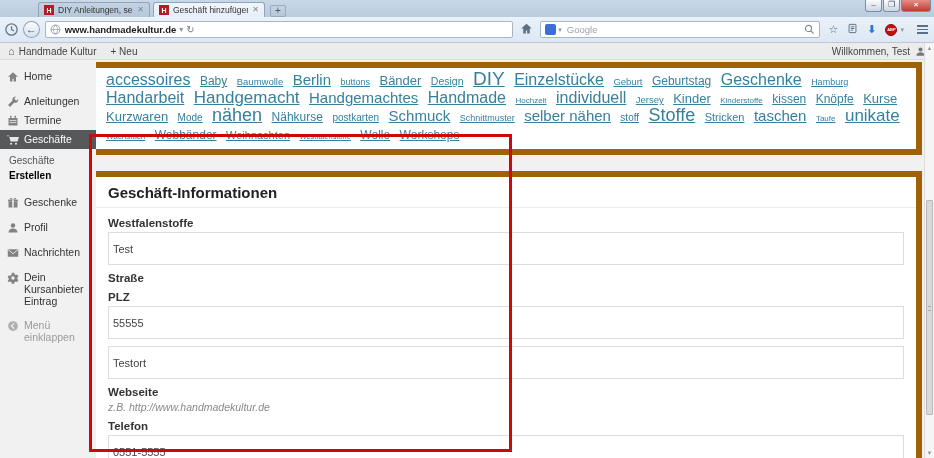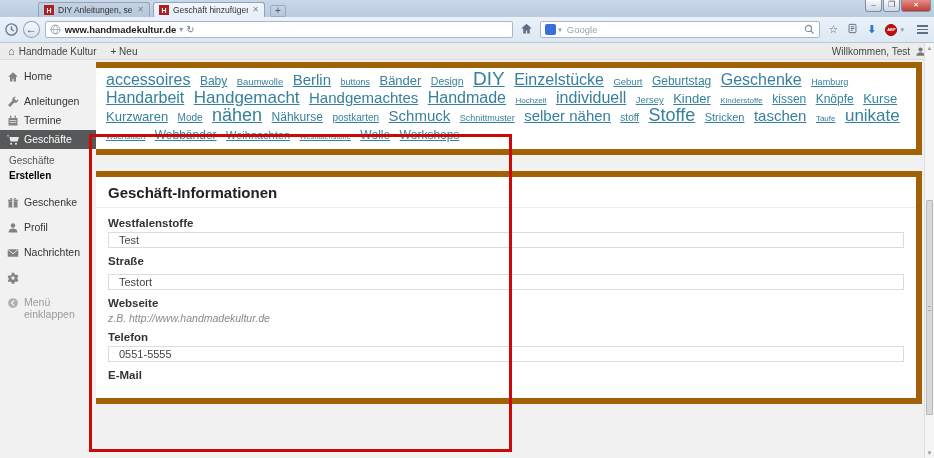--- a/index.html
+++ b/index.html
@@ -87,22 +87,22 @@
   .content { position:absolute; left:88px; right:12px; top:17px; bottom:0; }
   .postbox { background:#fff; border:6px solid #a16207; margin:2px 0 0 2px; }
   .tagbox { padding:3px 10px 5px 10px; line-height:15px; }
   .tag { color:#35809c; text-decoration:underline; margin-right:5px; white-space:nowrap; cursor:pointer; }
 
   .formbox { margin-top:16px; }
   .formbox h3 { font-size:15px; font-weight:bold; color:#222; padding:7px 12px 6px; border-bottom:1px solid #ececec; }
   .form-body { padding:4px 12px 10px; }
   .field { margin-bottom:7px; }
   .field-label { font-size:11.5px; font-weight:bold; color:#333; margin:5px 0 3px; }
-  .field input { display:block; width:100%; height:16px; border:1px solid #dcdcdc; background:#fff;
-    font-family:inherit; font-size:11px; color:#444; padding:0 10px; }
+  .field input { display:block; width:100%; height:33px; border:1px solid #dcdcdc; background:#fff;
+    font-family:inherit; font-size:11px; color:#444; padding:0 4px; }
   .hint { font-size:10.5px; font-style:italic; color:#888; margin-top:3px; }
 
   .scrollbar { position:absolute; top:0; right:0; bottom:0; width:10px; background:#f5f5f5;
     border-left:1px solid #dedede; z-index:6; }
   .sb-arrowbtn { position:absolute; left:0; right:0; height:10px; color:#9a9a9a; font-size:6px; text-align:center; line-height:10px; }
   .sb-arrowbtn.up { top:0; } .sb-arrowbtn.down { bottom:0; }
   .thumb { position:absolute; left:1px; width:7px; top:157px; height:215px; background:#d9d9d9;
     border:1px solid #b9b9b9; border-radius:1px; }
   .thumb::after { content:""; position:absolute; left:1px; right:1px; top:50%; height:1px;
     box-shadow:0 -2px 0 #adadad, 0 0 0 #adadad, 0 2px 0 #adadad; }
@@ -279,20 +279,21 @@
             </span>
             <span class="sb-label">Nachrichten</span>
           </div>
           <div class="sb-item gap">
             <span class="sb-ico">
               <svg viewBox="0 0 16 16" fill="currentColor">
                 <path d="M6.4 1h3.2l.4 2 1.7 1 1.9-.7 1.6 2.7-1.5 1.3v2l1.5 1.3-1.6 2.7-1.9-.7-1.7 1-.4 2H6.4l-.4-2-1.7-1-1.9.7L.8 11.6l1.5-1.3v-2L.8 7l1.6-2.7 1.9.7 1.7-1z"></path>
                 <circle cx="8" cy="8" r="2.2" fill="#f1f1f1"></circle>
               </svg>
             </span>
+            <span class="sb-label">Dein Kursanbieter Eintrag</span>
           </div>
           <div class="sb-item muted gap">
             <span class="sb-ico">
               <svg viewBox="0 0 16 16" fill="currentColor">
                 <circle cx="8" cy="8" r="6.5"></circle>
                 <path d="M9.5 4.5 6 8l3.5 3.5" fill="none" stroke="#f1f1f1" stroke-width="1.6"></path>
               </svg>
             </span>
             <span class="sb-label">Menü einklappen</span>
           </div>
@@ -304,20 +305,24 @@
 
       <div class="postbox formbox">
         <h3>Geschäft-Informationen</h3>
         <div class="form-body">
             <div class="field">
               <div class="field-label">Westfalenstoffe</div>
               <input type="text" value="Test" style="">
             </div>
             <div class="field">
               <div class="field-label">Straße</div>
+            </div>
+            <div class="field">
+              <div class="field-label">PLZ</div>
+              <input type="text" value="55555" style="">
             </div>
             <div class="field">
               <input type="text" value="Testort" style="">
             </div>
             <div class="field">
               <div class="field-label">Webseite</div>
               <div class="hint">z.B. http://www.handmadekultur.de</div>
             </div>
             <div class="field">
               <div class="field-label">Telefon</div>

